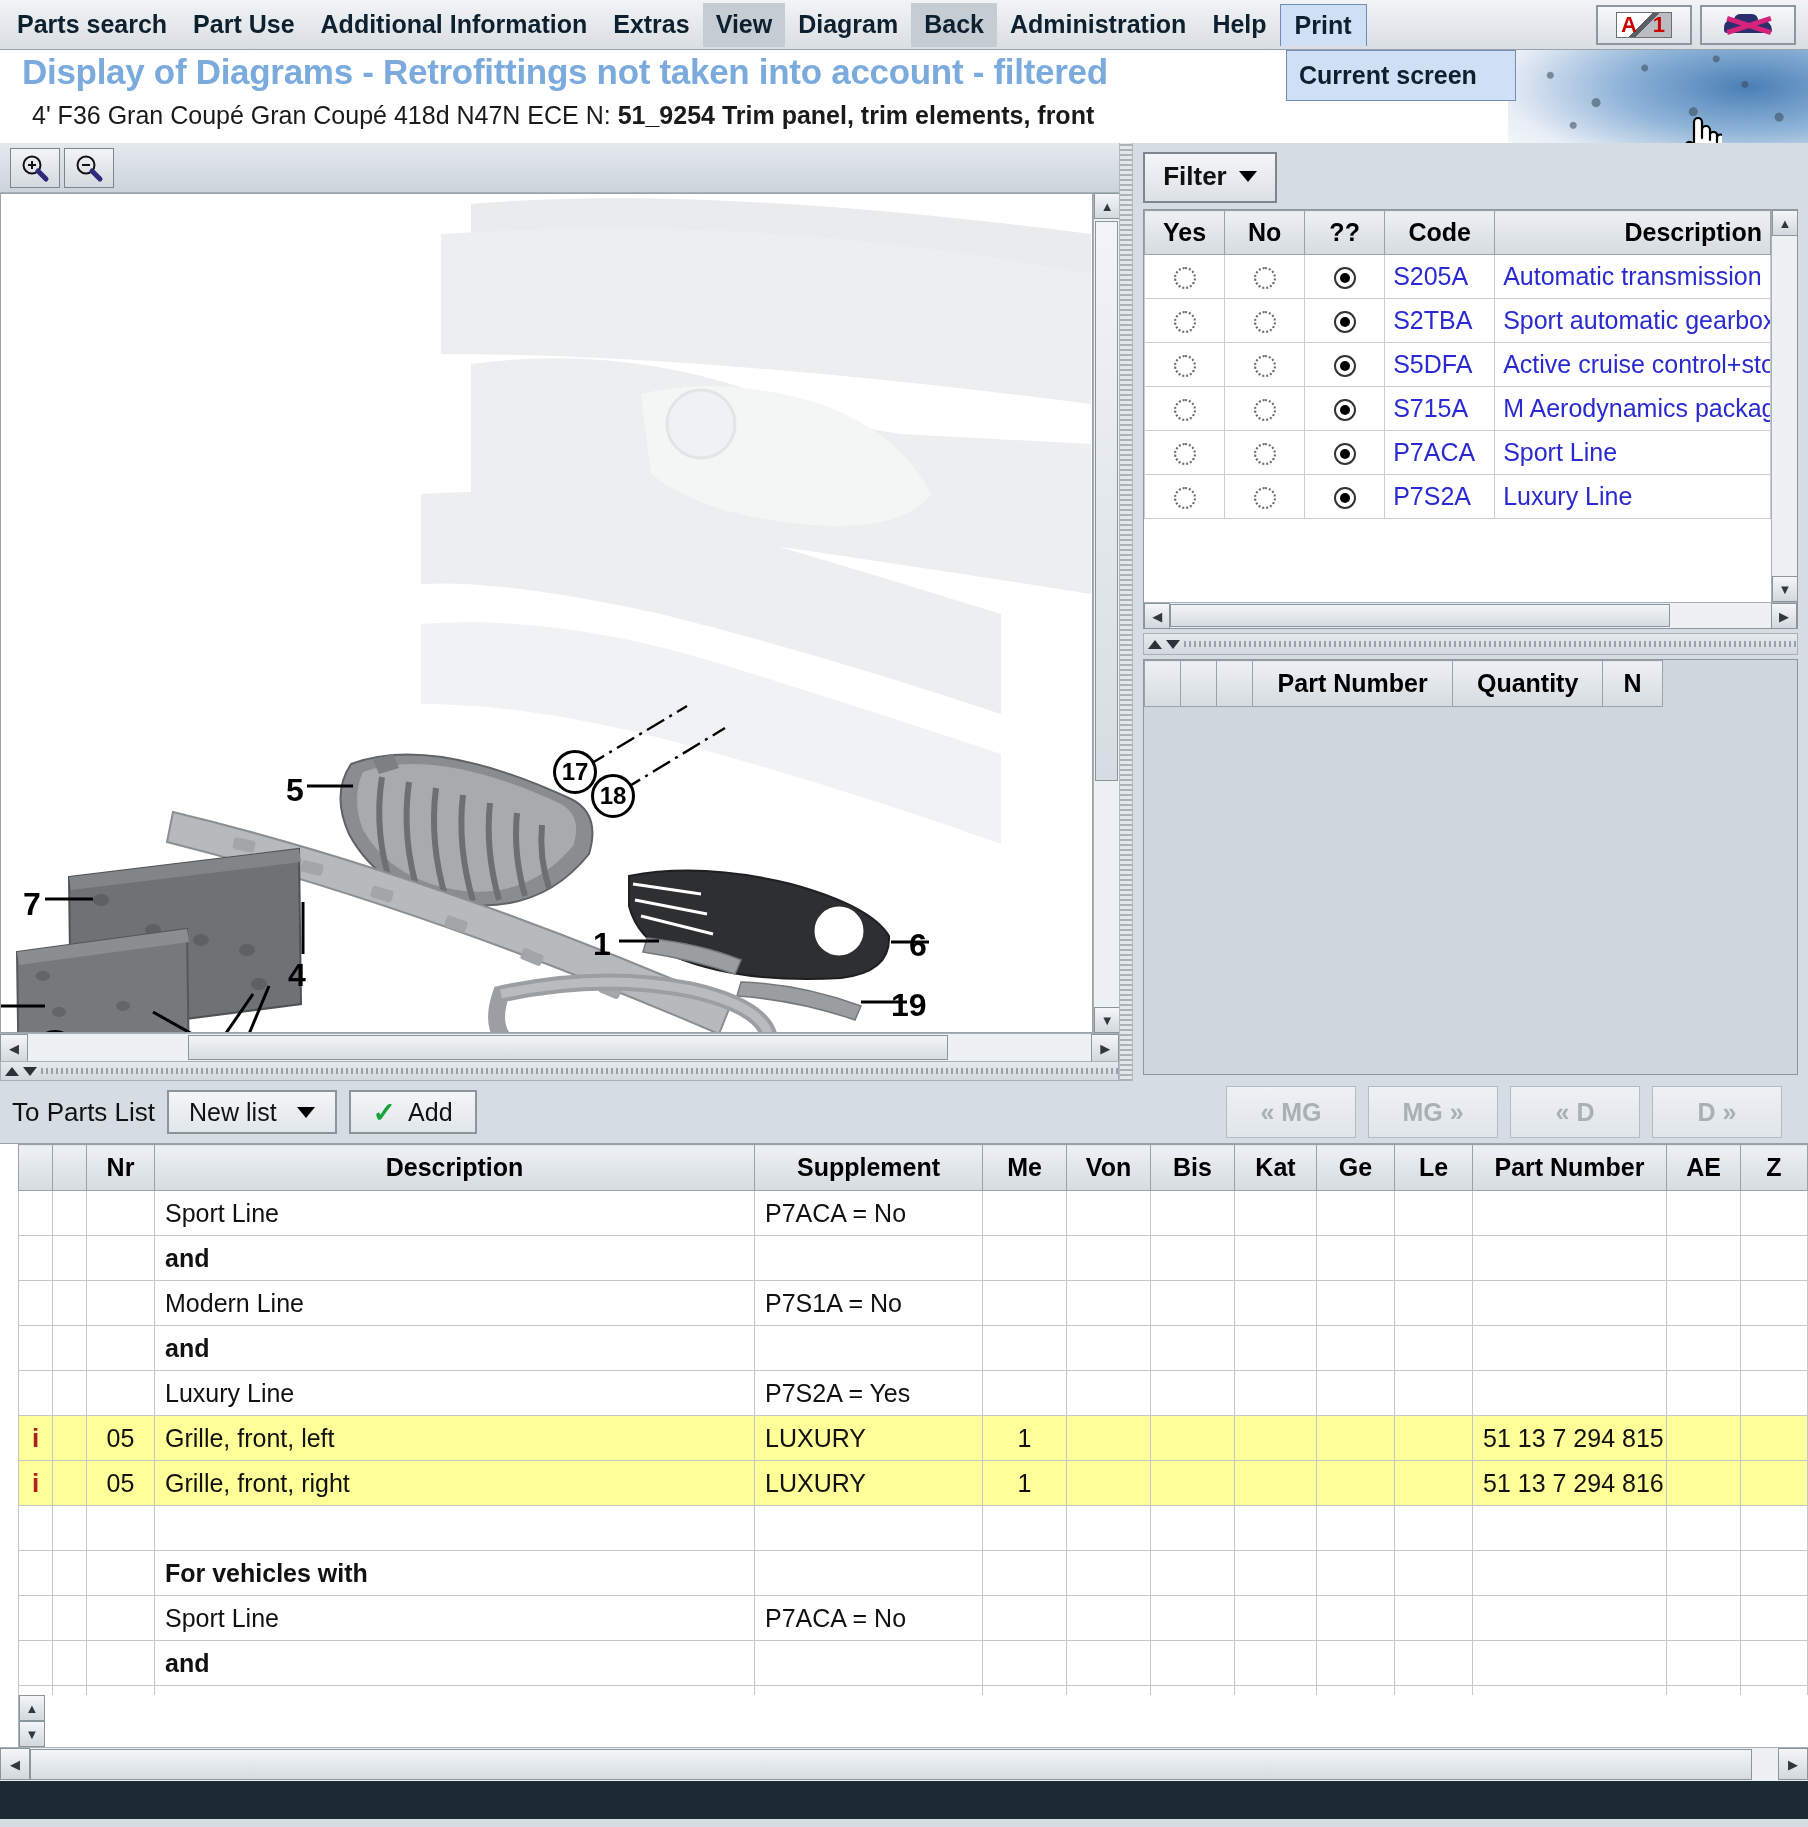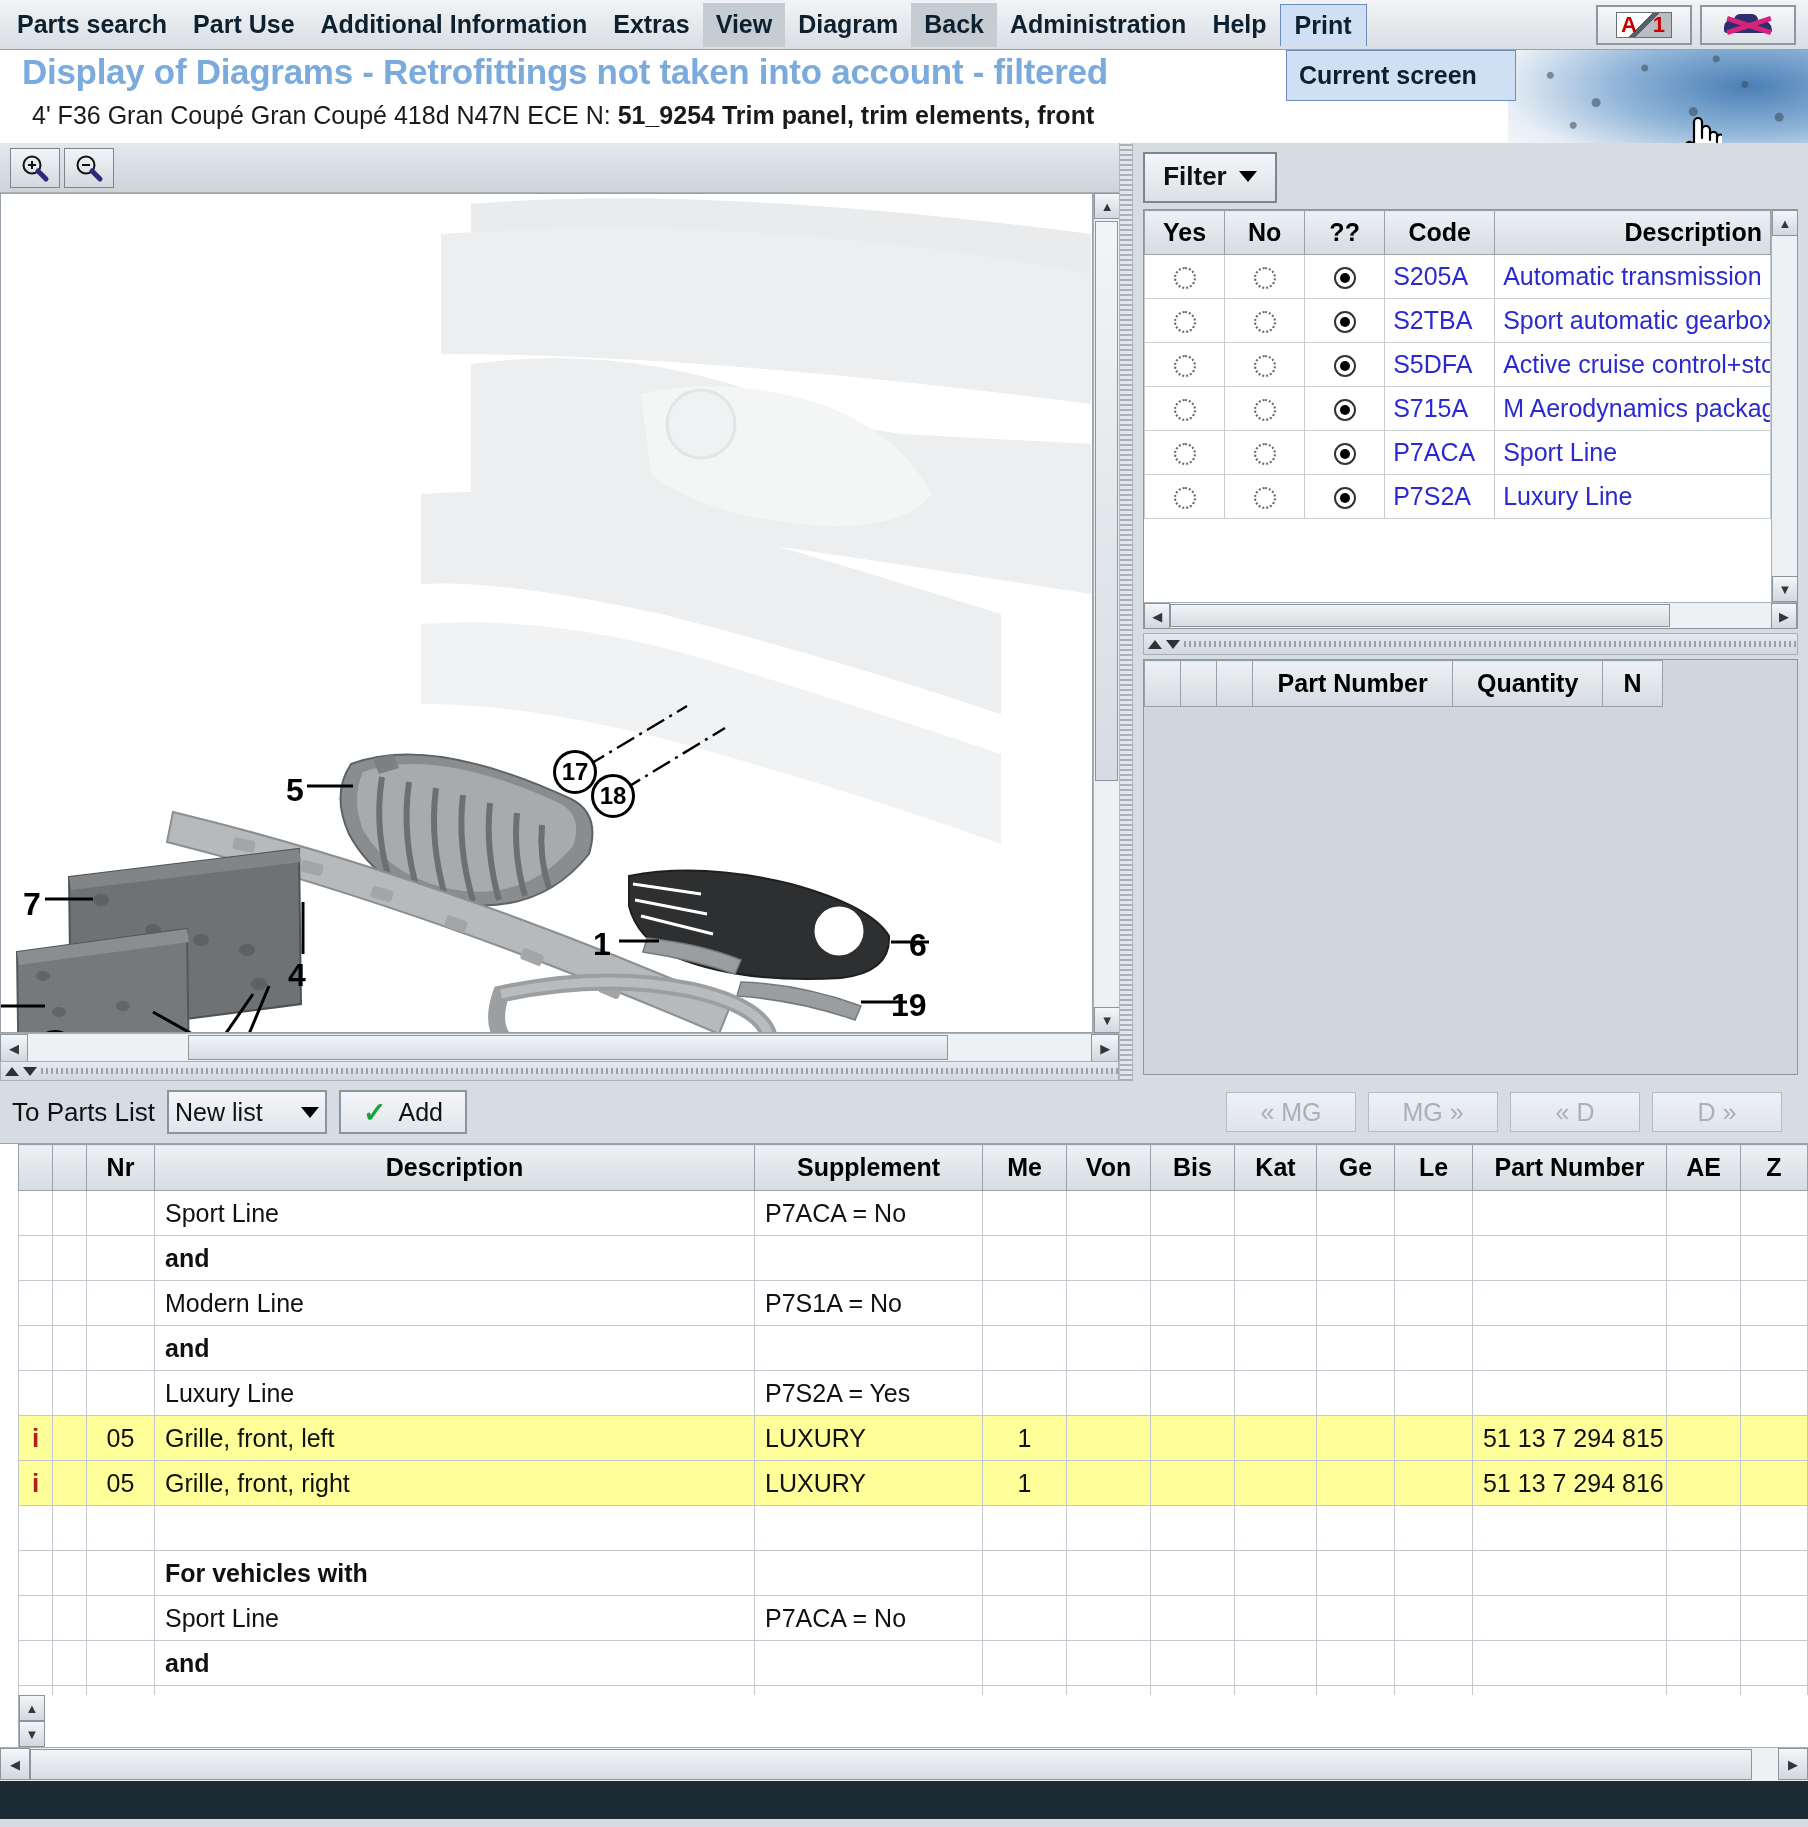--- a/index.html
+++ b/index.html
@@ -308,37 +308,37 @@
     display: flex; align-items: center;
     padding: 0 12px;
     gap: 12px;
   }
   .pl-label { font-size: 26px; color: #111; }
   .pl-select {
     border: 2px solid #8d959c;
     background: linear-gradient(#f4f6f8, #e1e6ea);
     height: 44px; min-width: 160px;
     display: flex; align-items: center; justify-content: space-between;
-    padding: 0 6px; font-size: 25px; color: #111; gap: 20px;
+    padding: 0 20px; font-size: 25px; color: #111; gap: 20px;
   }
   .pl-add {
     border: 2px solid #8d959c;
     background: linear-gradient(#f4f6f8, #e1e6ea);
     height: 44px; padding: 0 22px;
     display: flex; align-items: center; gap: 12px;
     font-size: 25px; color: #111;
   }
   .check-green { color: #19a33a; font-size: 28px; font-weight: bold; }
   .nav-btns { margin-left: auto; display: flex; gap: 12px; padding-right: 14px; }
   .nav-btn {
-    width: 130px; height: 40px;
+    width: 130px; height: 52px;
     border: 1px solid #b4bbc1;
     background: linear-gradient(#eef1f4, #e0e5ea);
     display: flex; align-items: center; justify-content: center;
-    font-size: 25px; font-weight: normal; color: #a9b0b6;
+    font-size: 25px; font-weight: bold; color: #a9b0b6;
   }
 
   .parts-table-outer {
     flex: 1;
     display: flex; flex-direction: column;
     border-top: 1px solid #9aa3ab;
     background: #fff;
     overflow: hidden;
     padding-left: 18px;
   }

